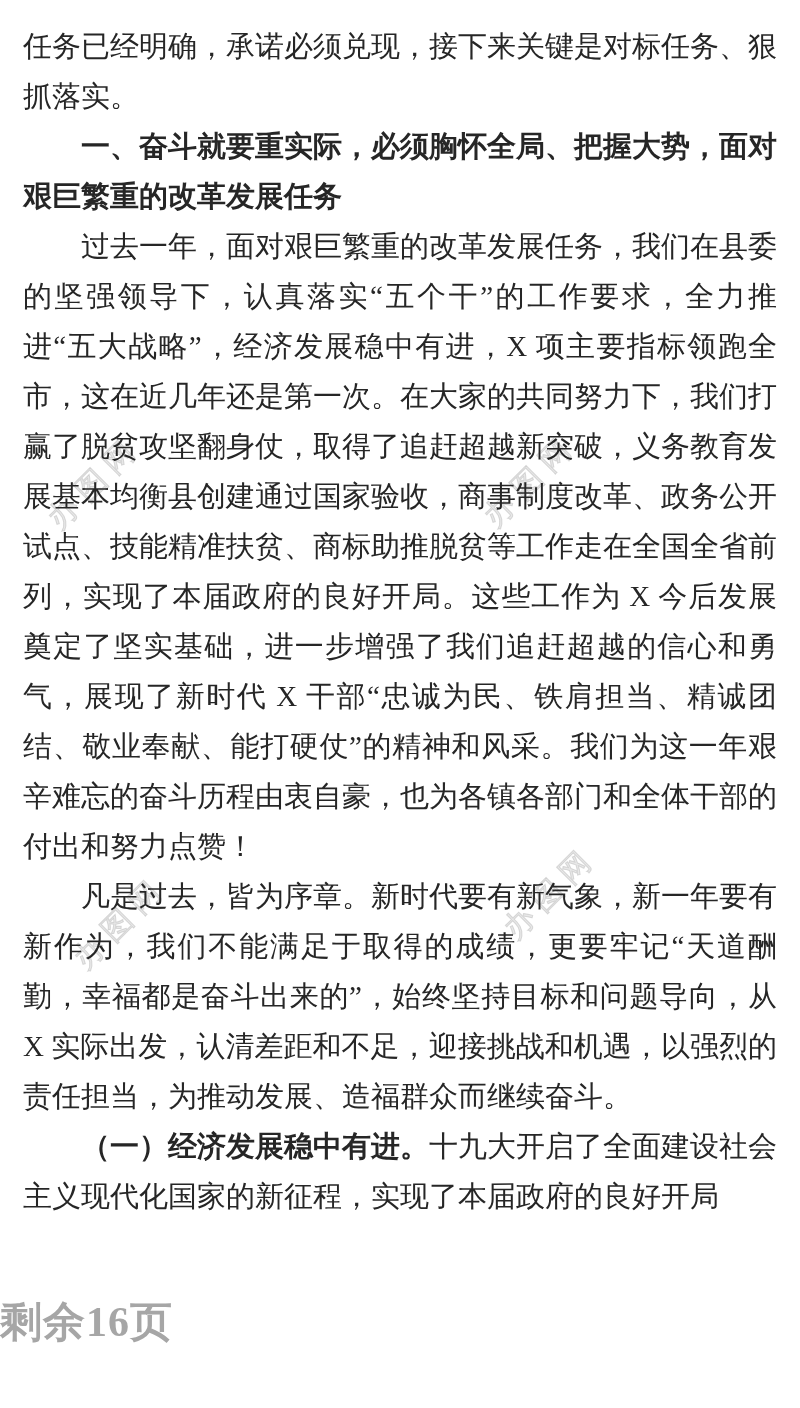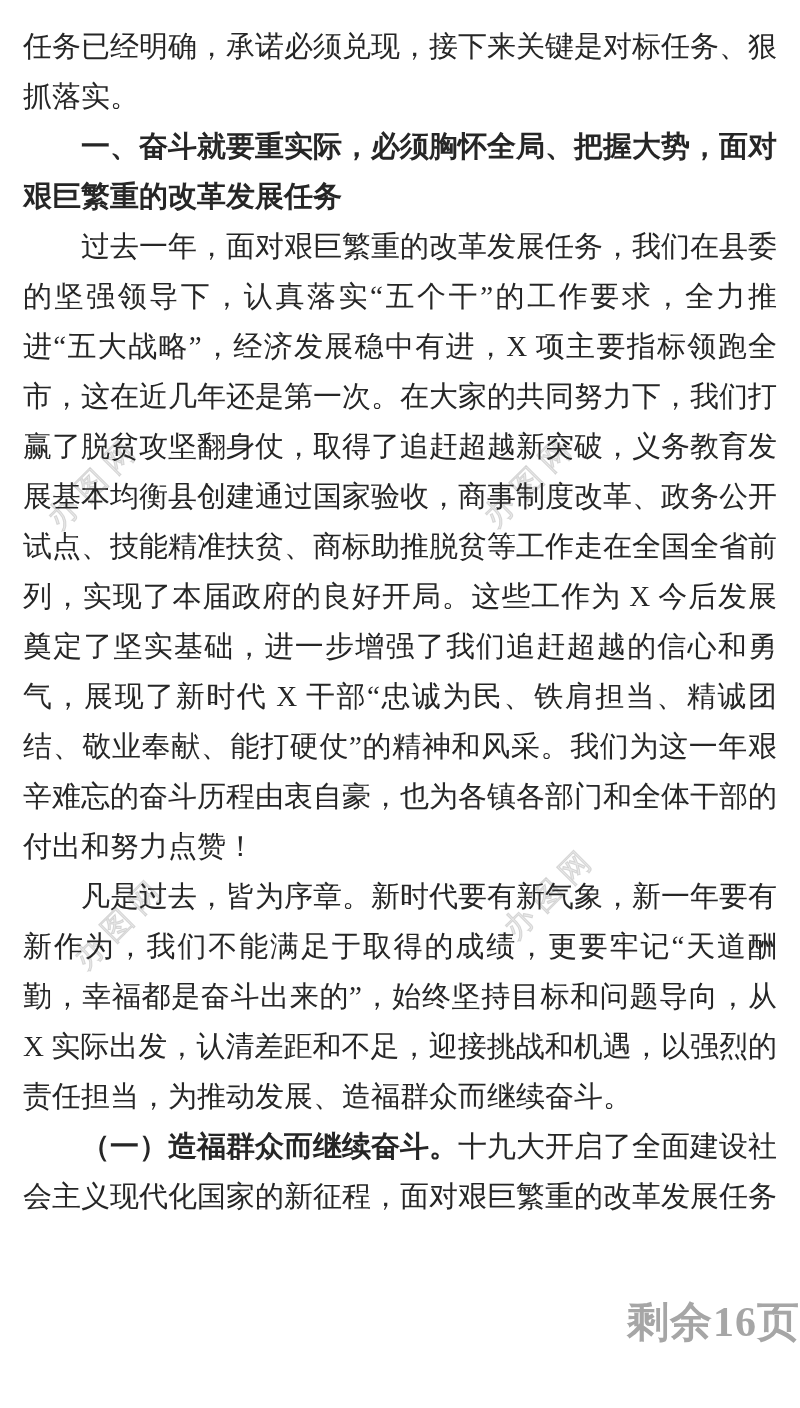--- a/index.html
+++ b/index.html
@@ -51,21 +51,21 @@
     font-family: "Liberation Sans", "DejaVu Sans", sans-serif;
     color: #151515;
   }
   .lead { font-weight: 700; }
 
   
   .footer {
     position: absolute;
     left: 0; right: 0; top: 1293px;
     display: flex;
-    justify-content: flex-end;
+    justify-content: flex-start;
     gap: 48px;
     font-family: "Liberation Serif", "DejaVu Serif", serif;
     font-weight: 700;
     font-size: 42px;
     line-height: 58px;
     color: #a6a6a6;
     letter-spacing: 1px;
     z-index: 3;
   }
 </style>
@@ -77,20 +77,20 @@
   <div class="watermark wm1">办图网</div>
   <div class="watermark wm2">办图网</div>
   <div class="watermark wm3">办图网</div>
   <div class="watermark wm4">办图网</div>
 
   <main class="content">
     <p class="body">任务已经明确，承诺必须兑现，接下来关键是对标任务、狠抓落实。</p>
     <p class="heading indent">一、奋斗就要重实际，必须胸怀全局、把握大势，面对艰巨繁重的改革发展任务</p>
     <p class="body indent">过去一年，面对艰巨繁重的改革发展任务，我们在县委的坚强领导下，认真落实“五个干”的工作要求，全力推进“五大战略”，经济发展稳中有进，X 项主要指标领跑全市，这在近几年还是第一次。在大家的共同努力下，我们打赢了脱贫攻坚翻身仗，取得了追赶超越新突破，义务教育发展基本均衡县创建通过国家验收，商事制度改革、政务公开试点、技能精准扶贫、商标助推脱贫等工作走在全国全省前列，实现了本届政府的良好开局。这些工作为 X 今后发展奠定了坚实基础，进一步增强了我们追赶超越的信心和勇气，展现了新时代 X 干部“忠诚为民、铁肩担当、精诚团结、敬业奉献、能打硬仗”的精神和风采。我们为这一年艰辛难忘的奋斗历程由衷自豪，也为各镇各部门和全体干部的付出和努力点赞！</p>
     <p class="body indent">凡是过去，皆为序章。新时代要有新气象，新一年要有新作为，我们不能满足于取得的成绩，更要牢记“天道酬勤，幸福都是奋斗出来的”，始终坚持目标和问题导向，从 X 实际出发，认清差距和不足，迎接挑战和机遇，以强烈的责任担当，为推动发展、造福群众而继续奋斗。</p>
-    <p class="body indent"><span class="lead">（一）造福群众而继续奋斗。</span><span>十九大开启了全面建设社会主义现代化国家的新征程，面对艰巨繁重的改革发展任务</span></p>
+    <p class="body indent"><span class="lead">（一）经济发展稳中有进。</span><span>十九大开启了全面建设社会主义现代化国家的新征程，实现了本届政府的良好开局</span></p>
   </main>
 
   <div class="footer">
     <span>剩余16页</span>
   </div>
 
 </div>
 
 </body></html>

